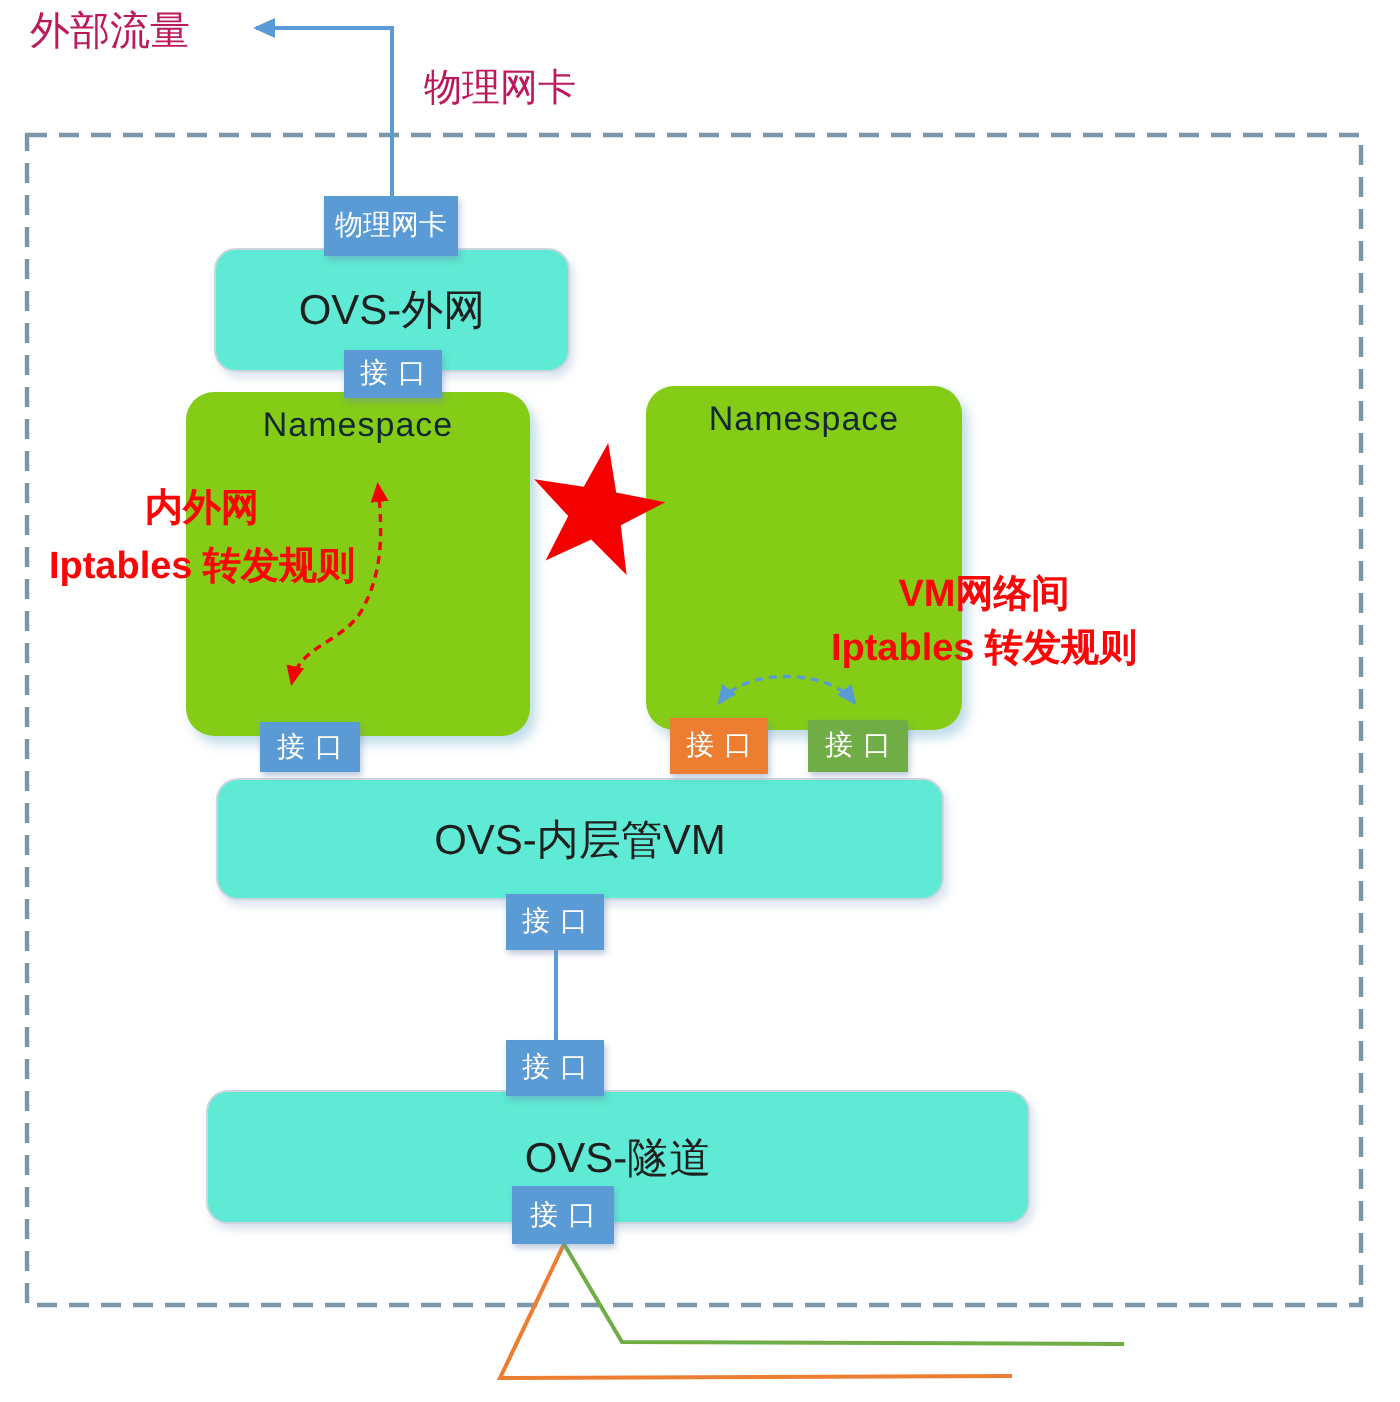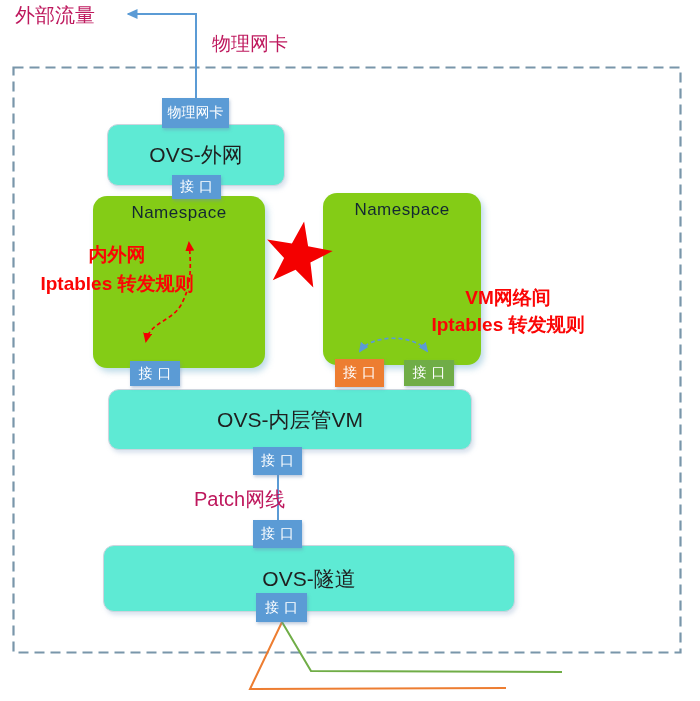--- a/index.html
+++ b/index.html
@@ -73,21 +73,20 @@
   .blue-label { position: absolute; color: #be185d; }
   .t-ext   { left:15px;  top:2px;   font-size:20px; }
   .t-node  { left:212px; top:31px;  font-size:19px; }
   .t-patch { left:194px; top:486px; font-size:20px; }
 
   .red-note {
     position: absolute;
     color: #FB0505;
     font-weight: 600;
     text-align: center;
-    margin-left: 16px;
   }
   .note-left  { left:20px;  top:240px; width:162px; font-size:19px; line-height:29px; }
   .note-right { left:402px; top:284px; width:180px; font-size:19px; line-height:27px; }
 </style>
 </head>
 <body>
 
 <div class="stage">
 
   <svg class="layer" width="700" height="701">
@@ -140,21 +139,20 @@
   <div class="badge port port-a">接口</div>
   <div class="badge port port-b">接口</div>
   <div class="badge port port-c">接口</div>
   <div class="badge port port-d">接口</div>
   <div class="badge port port-e">接口</div>
   <div class="badge port port-f">接口</div>
   <div class="badge port port-g">接口</div>
 
   <div class="blue-label t-ext">外部流量</div>
   <div class="blue-label t-node">物理网卡</div>
-  <div class="blue-label t-patch">Patch网线</div>
 
   <div class="red-note note-left">
     <div>内外网</div>
     <div>Iptables 转发规则</div>
   </div>
   <div class="red-note note-right">
     <div>VM网络间</div>
     <div>Iptables 转发规则</div>
   </div>
 

